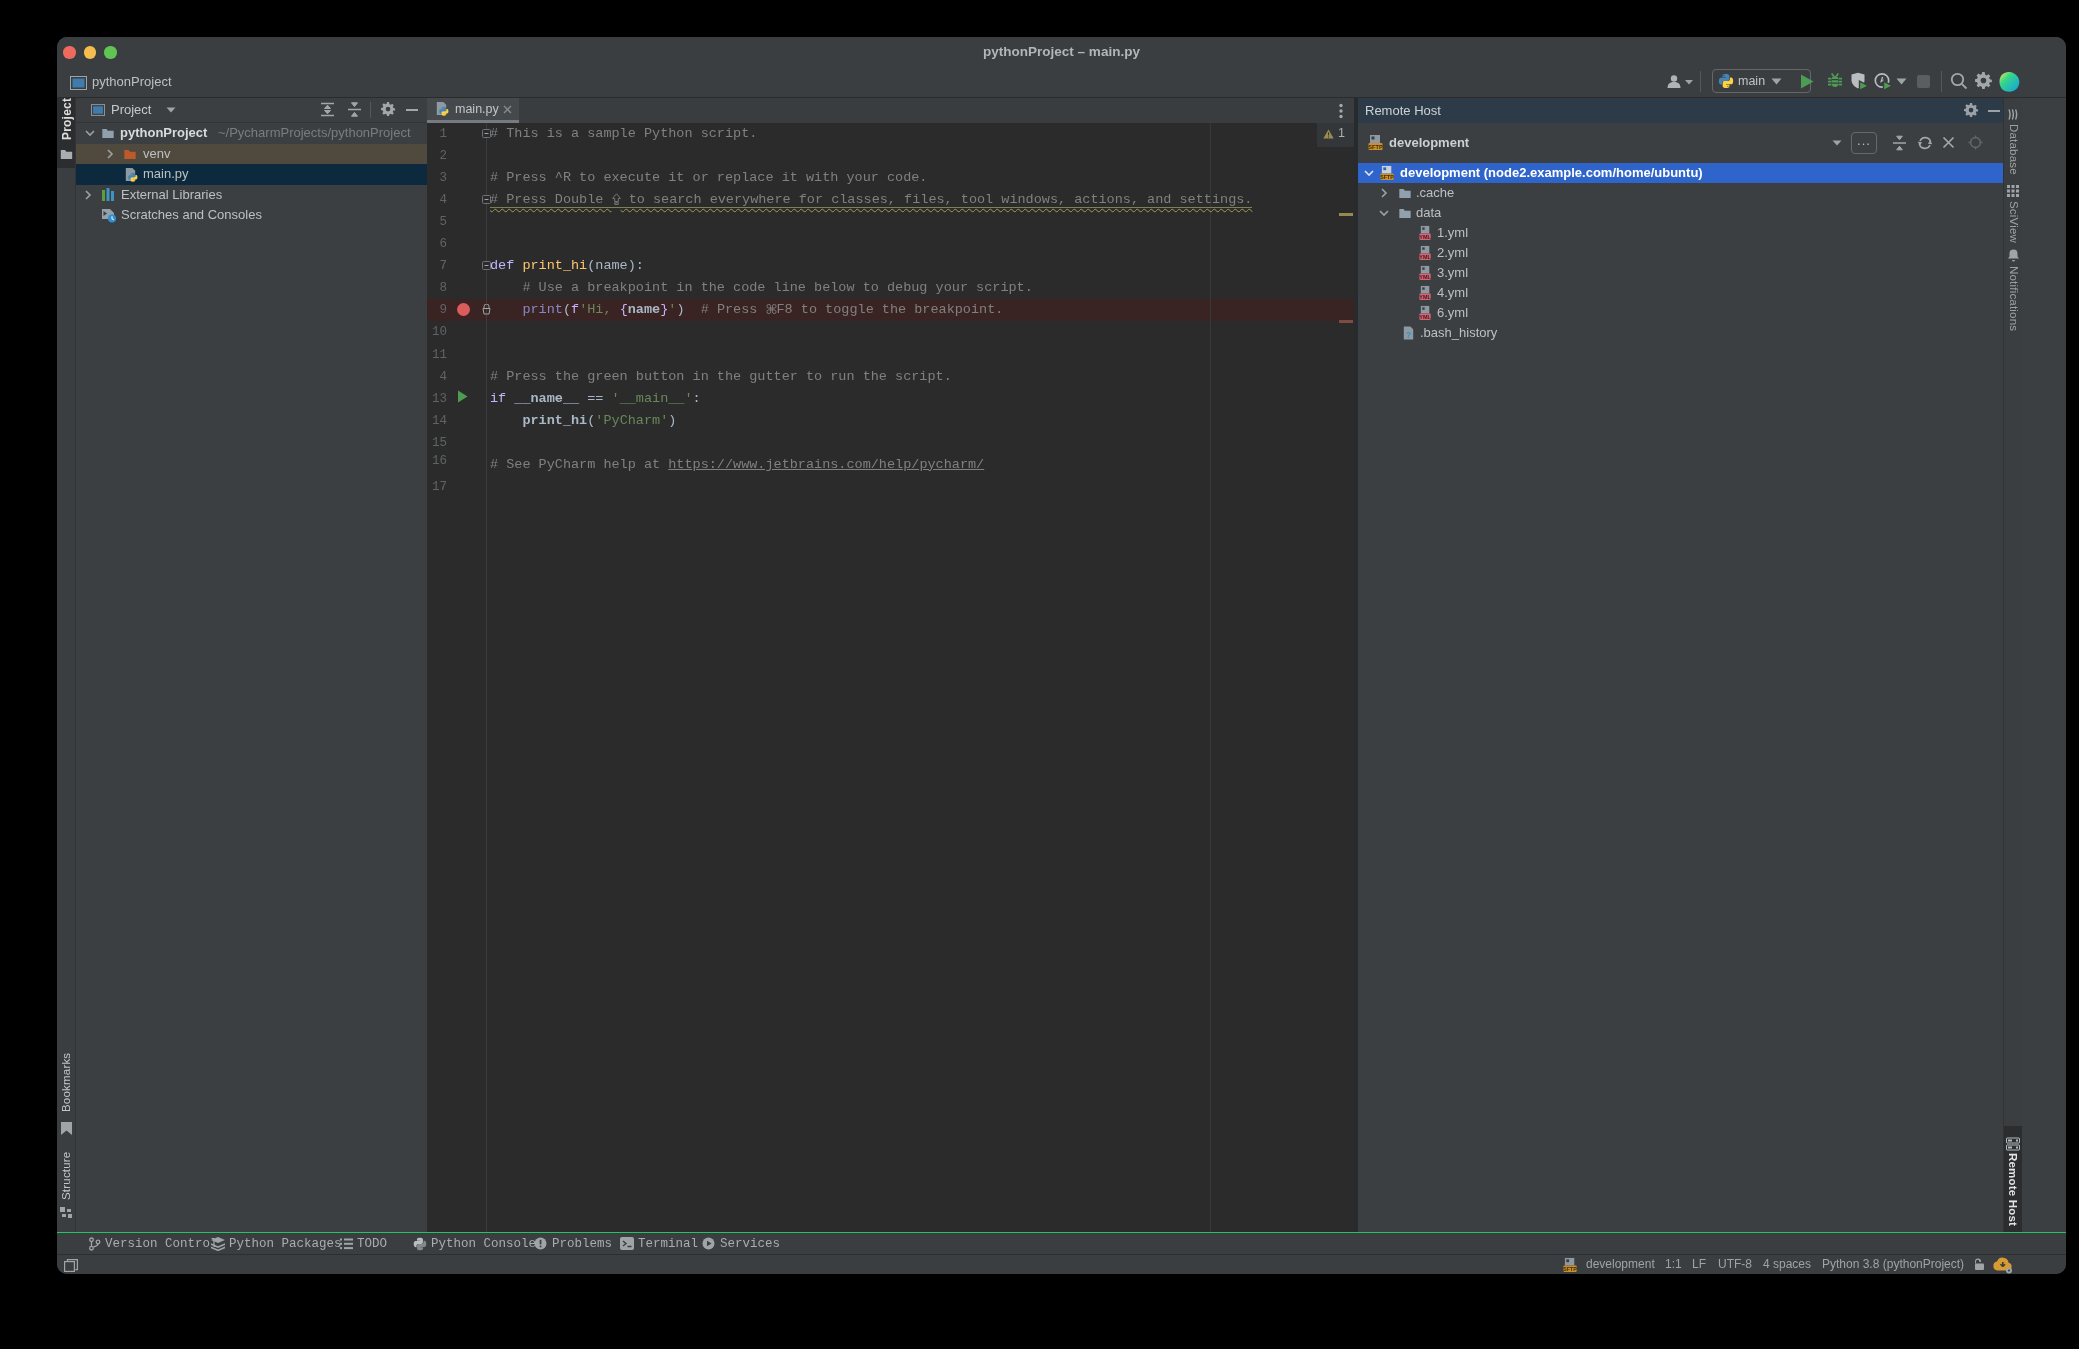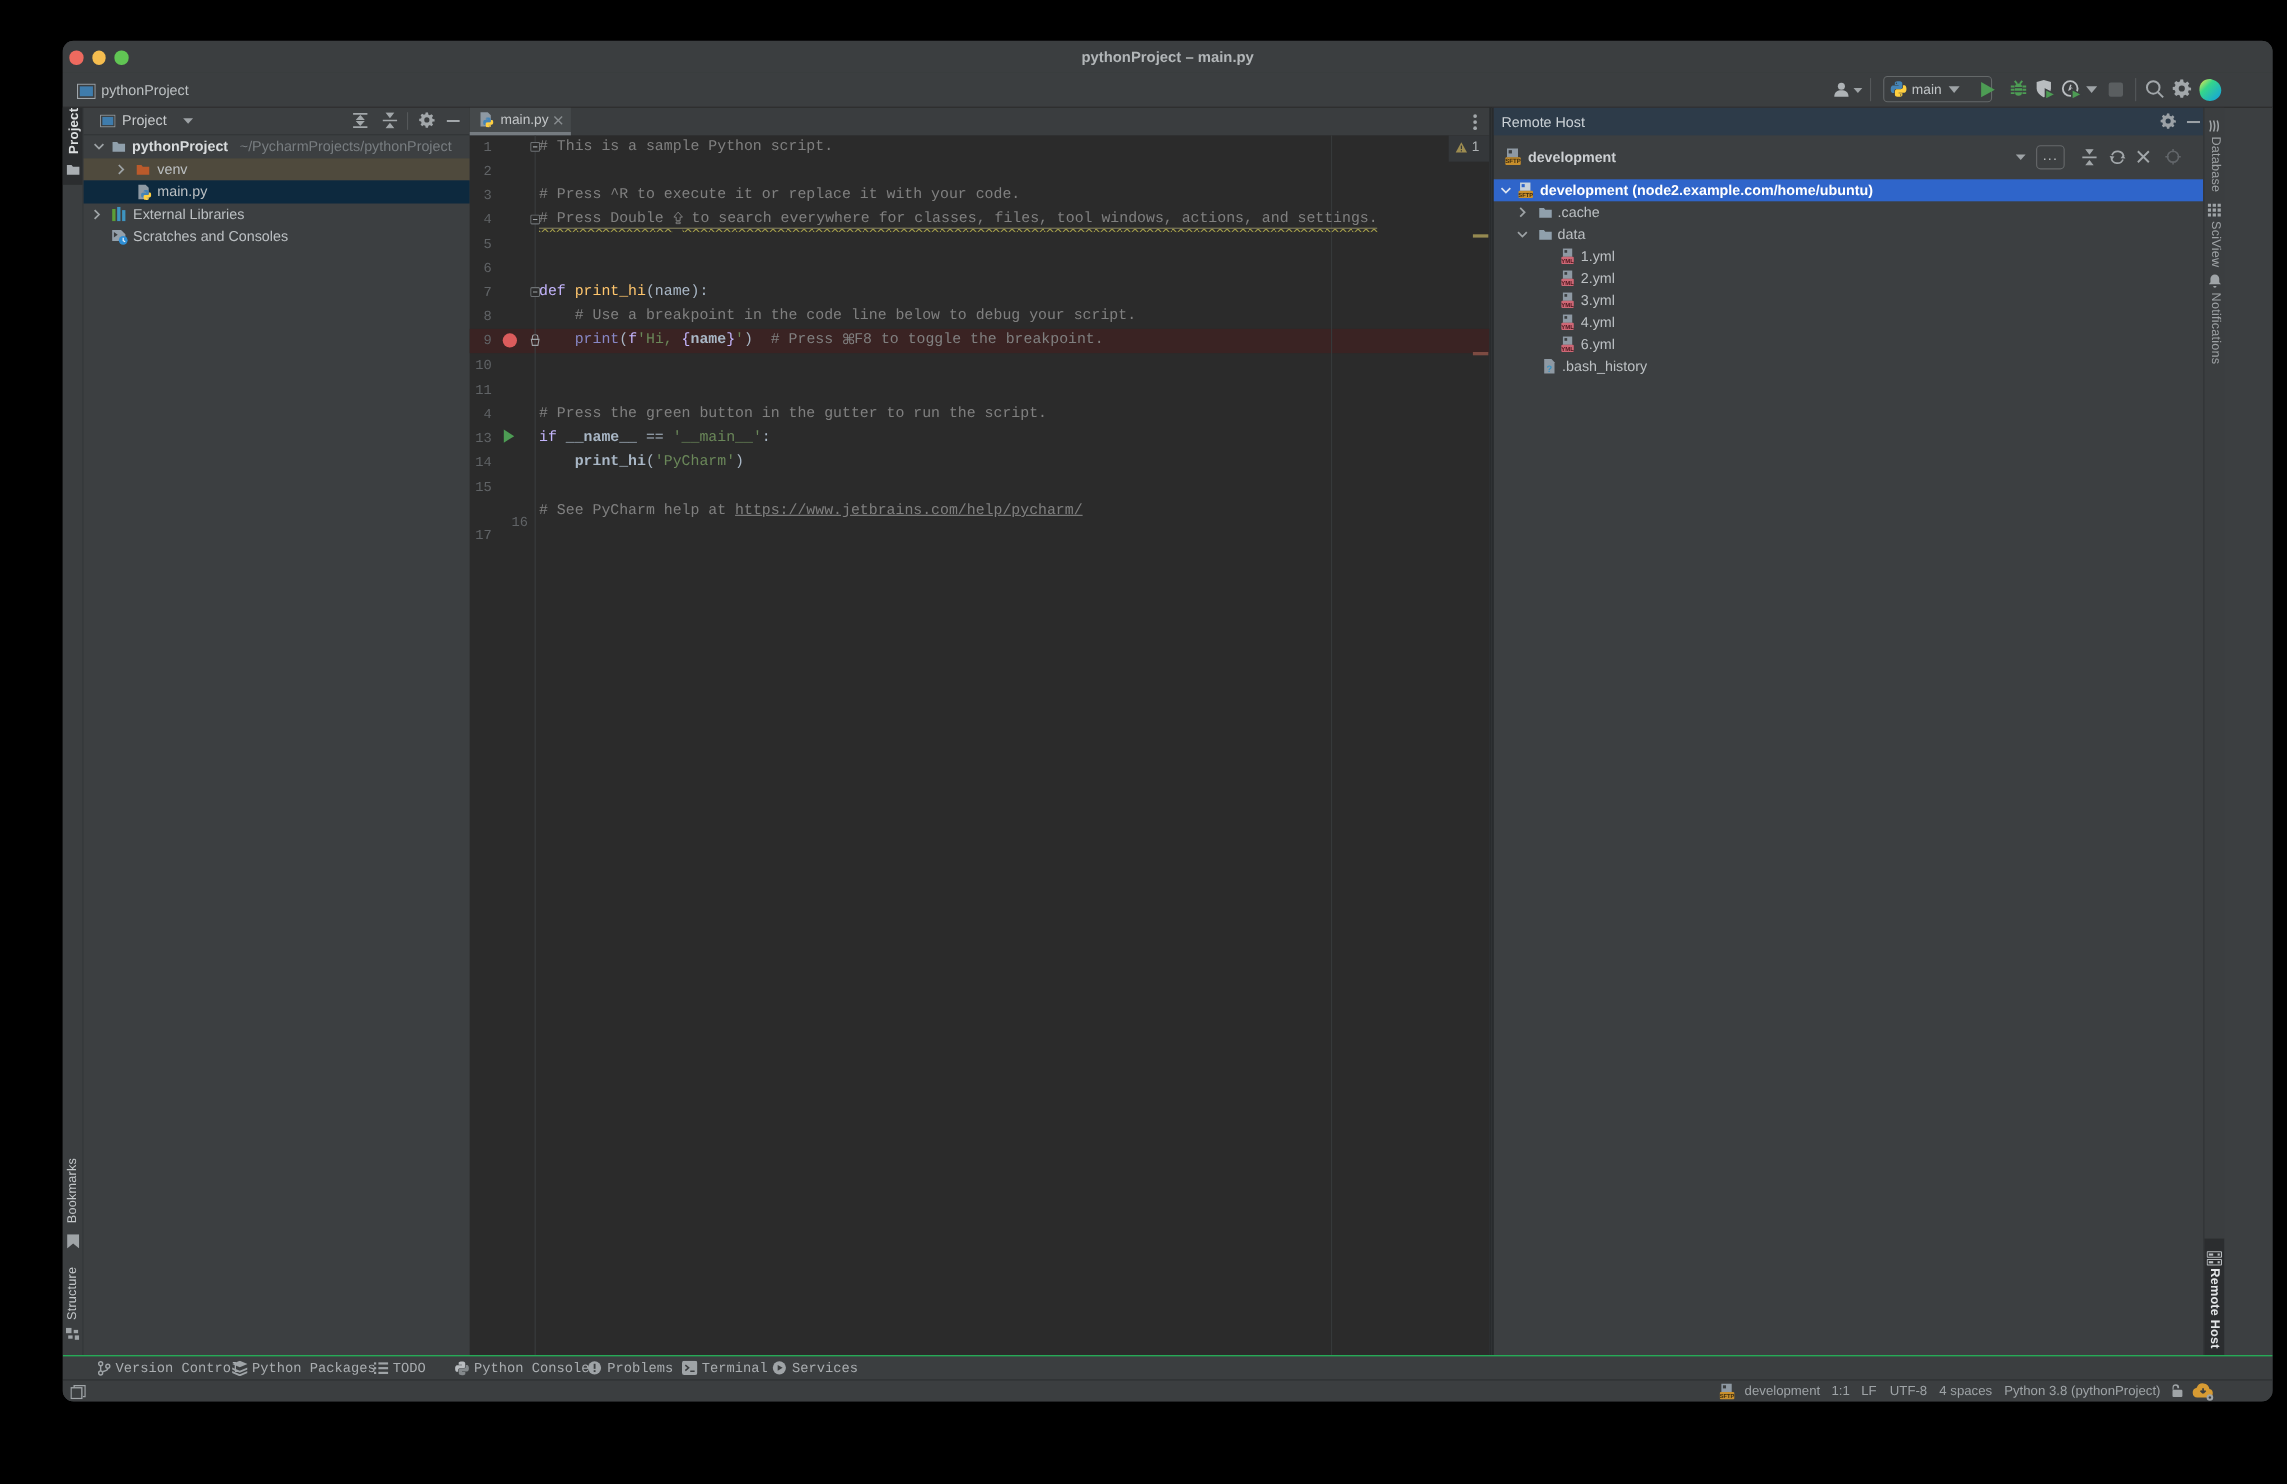--- a/index.html
+++ b/index.html
@@ -267,21 +267,21 @@
       <div class="ln" style="top:135.25px;">6</div>
       <div class="ln" style="top:157.3px;">7</div>
       <div class="ln" style="top:179.35px;">8</div>
       <div class="ln" style="top:201.4px;">9</div>
       <div class="ln" style="top:223.45px;">10</div>
       <div class="ln" style="top:245.5px;">11</div>
       <div class="ln" style="top:267.55px;">4</div>
       <div class="ln" style="top:289.6px;">13</div>
       <div class="ln" style="top:311.65px;">14</div>
       <div class="ln" style="top:333.7px;">15</div>
-      <div class="ln" style="top:366px;margin-left:33px;">16</div>
+      <div class="ln" style="top:352px;">16</div>
       <div class="ln" style="top:377.8px;">17</div>
       
       <div class="abs" style="left:30px;top:205px;width:13px;height:13px;border-radius:50%;background:#db5c5c;"></div>
       <svg class="ico" style="left:30px;top:292px;" width="11" height="13" viewBox="0 0 11 13">
             <path d="M1 0.5 L10.5 6.5 L1 12.5 Z" fill="#4d9c54"></path>
           </svg>
       <g></g>
       <svg class="ico" style="left:55px;top:31px;" width="9" height="10" viewBox="0 0 9 10">
             <rect x="0.5" y="0.5" width="8" height="8" rx="1" fill="#2b2b2b" stroke="#6e7275"></rect>
             <path d="M2.5 4.5 h4" stroke="#9ea3a6"></path>

